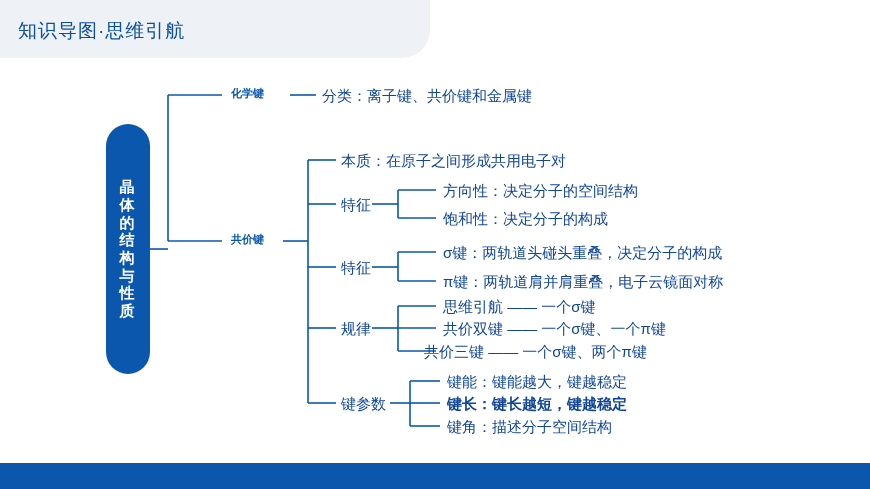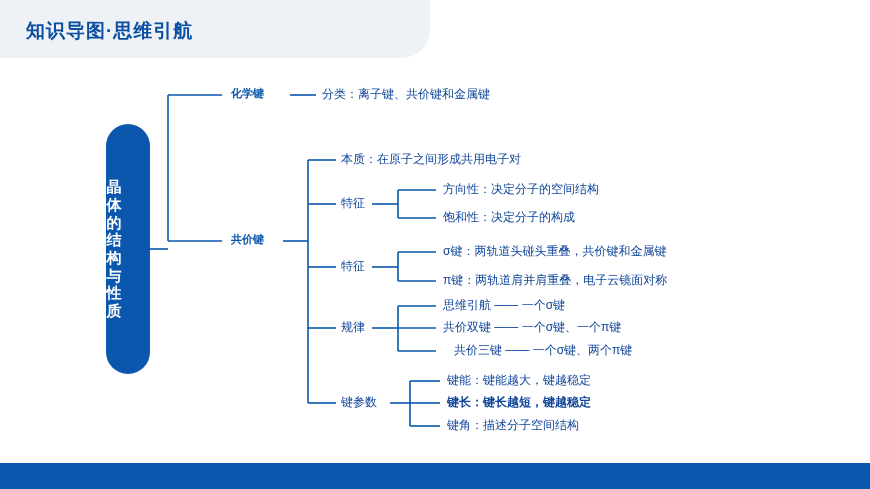--- a/index.html
+++ b/index.html
@@ -24,24 +24,24 @@
     position: absolute;
     left: 0;
     top: 0;
     width: 430px;
     height: 58px;
     background: #eef1f5;
     border-bottom-right-radius: 28px;
   }
   .header-title {
     position: absolute;
-    left: 26px;
+    left: 18px;
     top: 18px;
     font-size: 19px;
-    font-weight: bold;
+    font-weight: normal;
     color: #0a4fa0;
     letter-spacing: 1px;
     white-space: nowrap;
     text-align: right;
   }
   
   .footer-band {
     position: absolute;
     left: 0;
     bottom: 0;
@@ -57,42 +57,42 @@
     width: 44px;
     height: 250px;
     background: #0a57ad;
     border-radius: 22px;
     color: #ffffff;
     font-size: 15px;
     font-weight: bold;
     letter-spacing: 2px;
     display: flex;
     align-items: center;
-    justify-content: flex-start;
+    justify-content: center;
     line-height: 1.18;
     text-align: center;
   }
   .root-node span {
     display: block;
     width: 18px;
     word-break: break-all;
   }
   
   #wires {
     position: absolute;
     left: 0;
     top: 0;
     width: 870px;
     height: 489px;
     pointer-events: none;
   }
   
   .lbl {
     position: absolute;
-    font-size: 12px;
+    font-size: 15px;
     color: #10459a;
     white-space: nowrap;
     line-height: 1;
   }
   .lbl.branch {
     font-weight: bold;
     font-size: 11px;
     color: #0a57ad;
   }
 </style>
@@ -155,27 +155,27 @@
 
   <div class="lbl branch" style="left:231px; top:234px;">共价键</div>
 
   <div class="lbl" style="left:341px; top:153px;">本质：在原子之间形成共用电子对</div>
 
   <div class="lbl" style="left:341px; top:197px;">特征</div>
   <div class="lbl" style="left:443px; top:183px;">方向性：决定分子的空间结构</div>
   <div class="lbl" style="left:443px; top:211px;">饱和性：决定分子的构成</div>
 
   <div class="lbl" style="left:341px; top:260px;">特征</div>
-  <div class="lbl" style="left:443px; top:245px;">σ键：两轨道头碰头重叠，共价键和金属键</div>
+  <div class="lbl" style="left:443px; top:245px;">σ键：两轨道头碰头重叠，决定分子的构成</div>
   <div class="lbl" style="left:443px; top:274px;">π键：两轨道肩并肩重叠，电子云镜面对称</div>
 
   <div class="lbl" style="left:341px; top:321px;">规律</div>
   <div class="lbl" style="left:443px; top:299px;">思维引航 —— 一个σ键</div>
   <div class="lbl" style="left:443px; top:321px;">共价双键 —— 一个σ键、一个π键</div>
-  <div class="lbl" style="left:454px; top:344px;">共价三键 —— 一个σ键、两个π键</div>
+  <div class="lbl" style="left:424px; top:344px;">共价三键 —— 一个σ键、两个π键</div>
 
   <div class="lbl" style="left:341px; top:396px;">键参数</div>
   <div class="lbl" style="left:447px; top:374px;">键能：键能越大，键越稳定</div>
   <div class="lbl" style="left:447px; top:396px;font-weight:bold;">键长：键长越短，键越稳定</div>
   <div class="lbl" style="left:447px; top:419px;">键角：描述分子空间结构</div>
 
   <div class="footer-band"></div>
 </div>
 
 </body></html>

